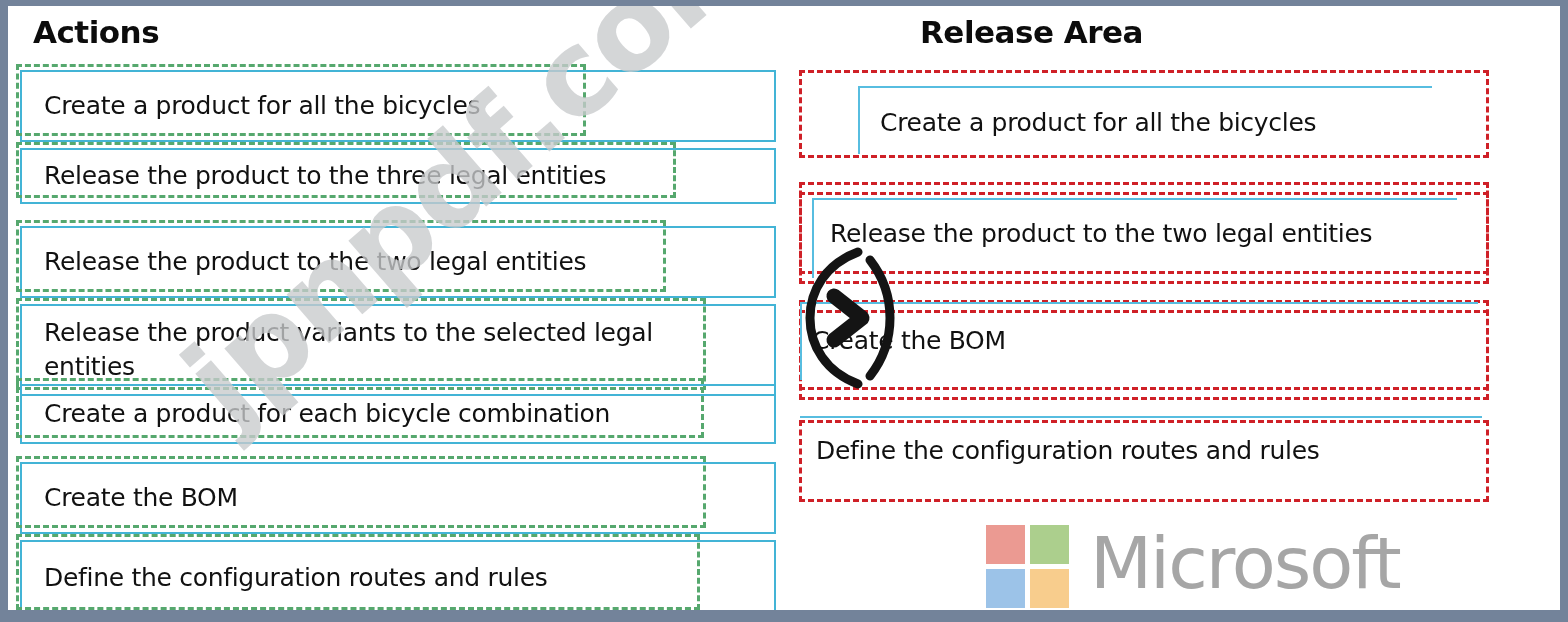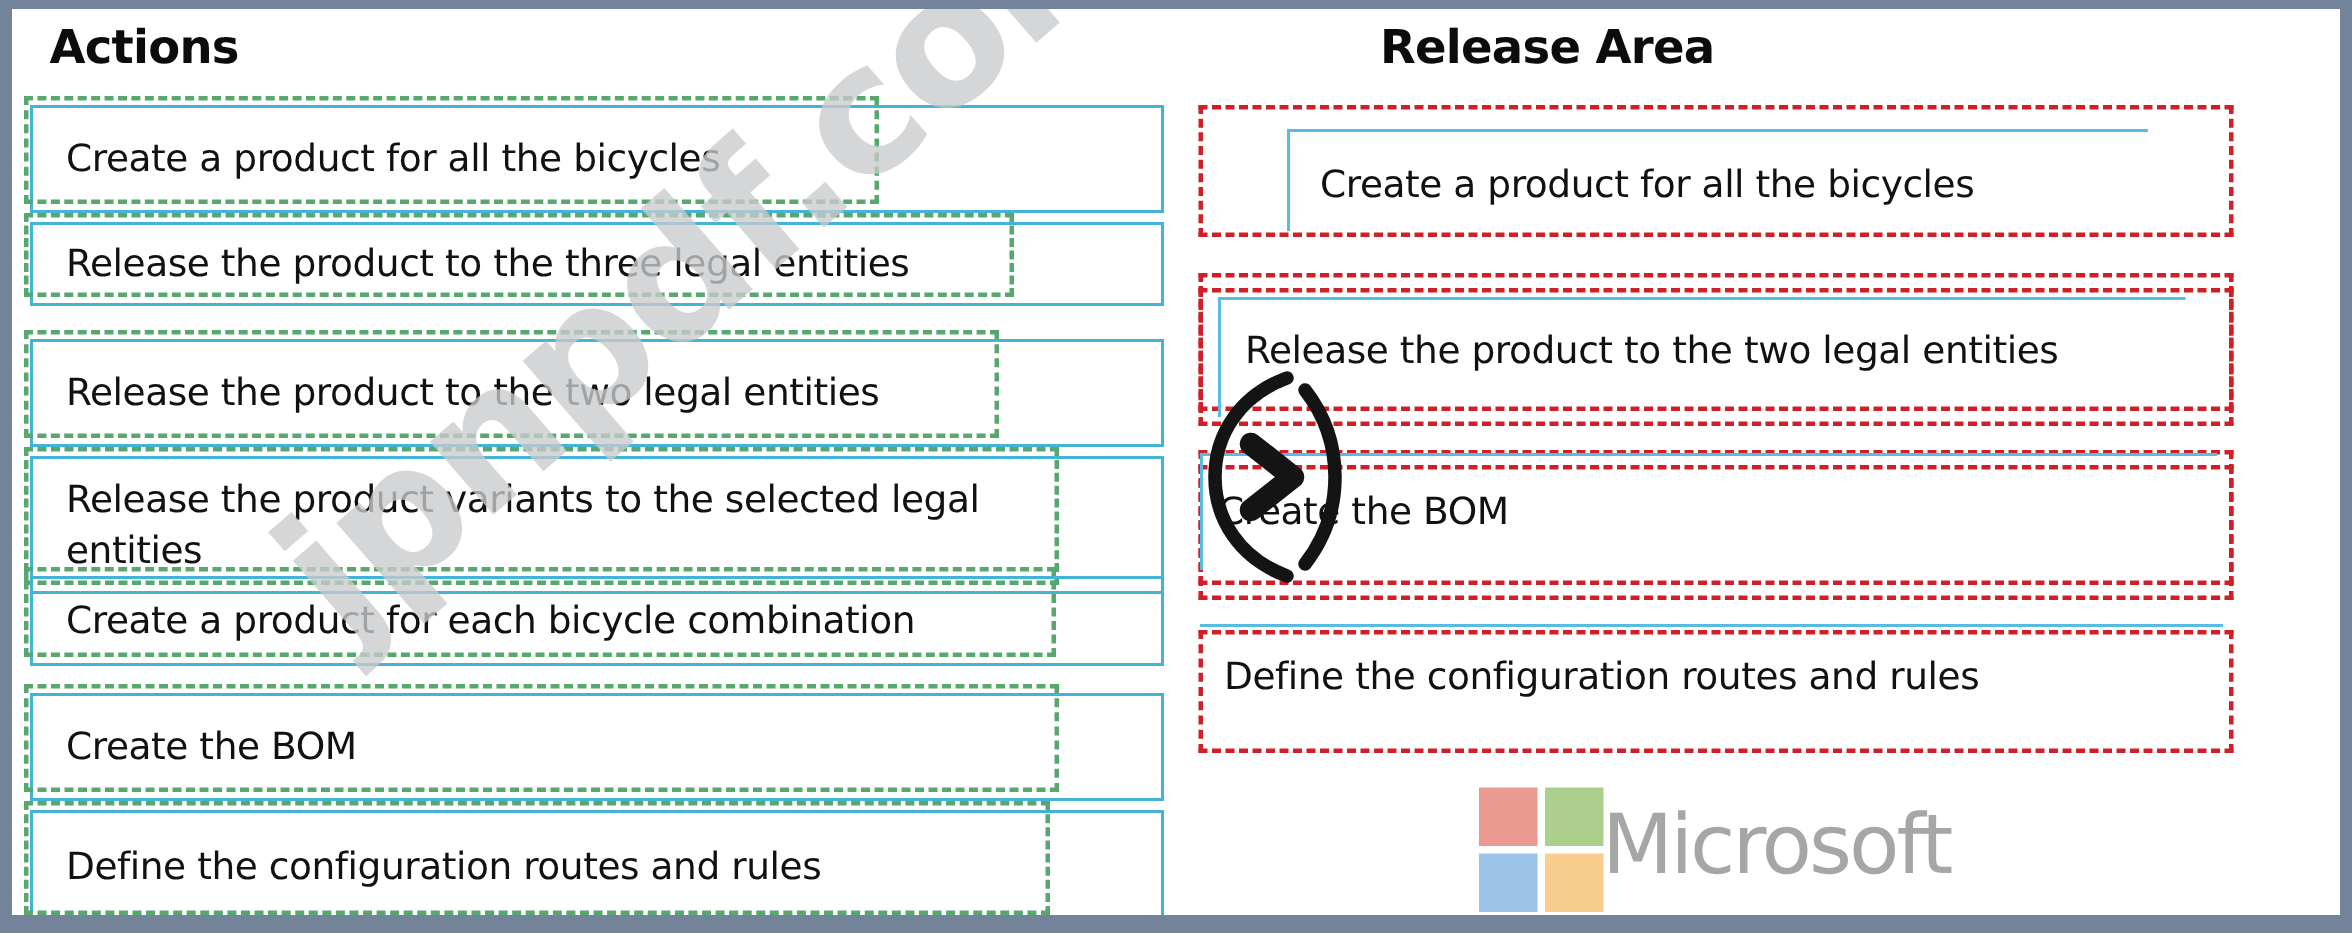--- a/index.html
+++ b/index.html
@@ -134,23 +134,23 @@
 
   
   .ms-logo{position:absolute;left:978px;top:519px;z-index:5;}
   .ms-grid{position:absolute;left:0;top:0;width:84px;height:84px;}
   .ms-sq{position:absolute;width:39px;height:39px;}
   .ms-sq.r0c0{left:0;top:0;}
   .ms-sq.r0c1{left:44px;top:0;}
   .ms-sq.r1c0{left:0;top:44px;}
   .ms-sq.r1c1{left:44px;top:44px;}
   .ms-word{
-    position:absolute;left:82px;top:-6px;
-    font-family:"DejaVu Sans", sans-serif;
-    font-size:55px;
+    position:absolute;left:104px;top:-6px;
+    font-family:"DejaVu Sans", sans-serif;
+    font-size:72px;
     line-height:88px;
     color:#a6a6a6;
     letter-spacing:-2px;
     white-space:nowrap;
   }
 </style>
 </head>
 <body>
 
 <div class="frame">

